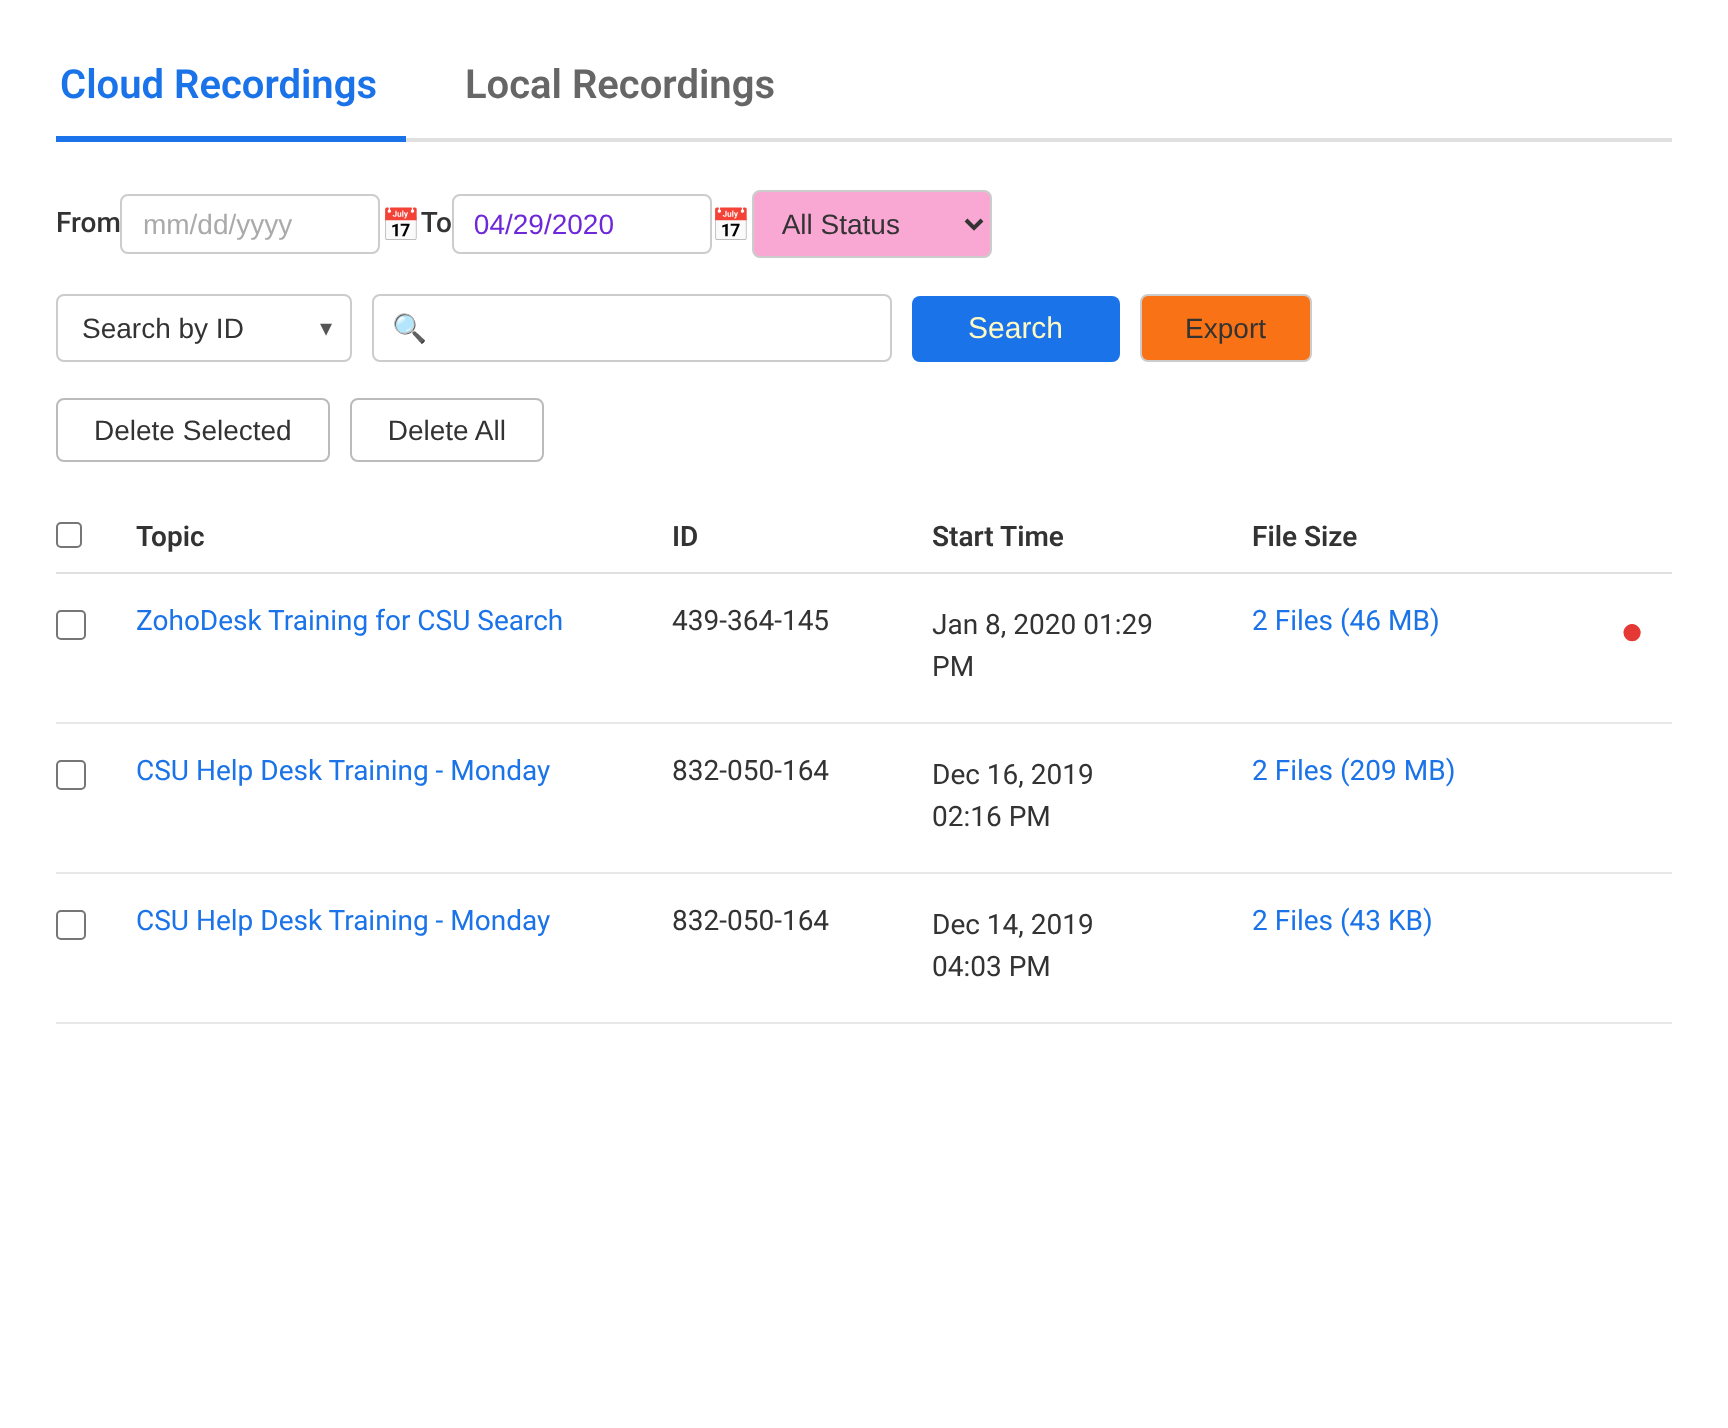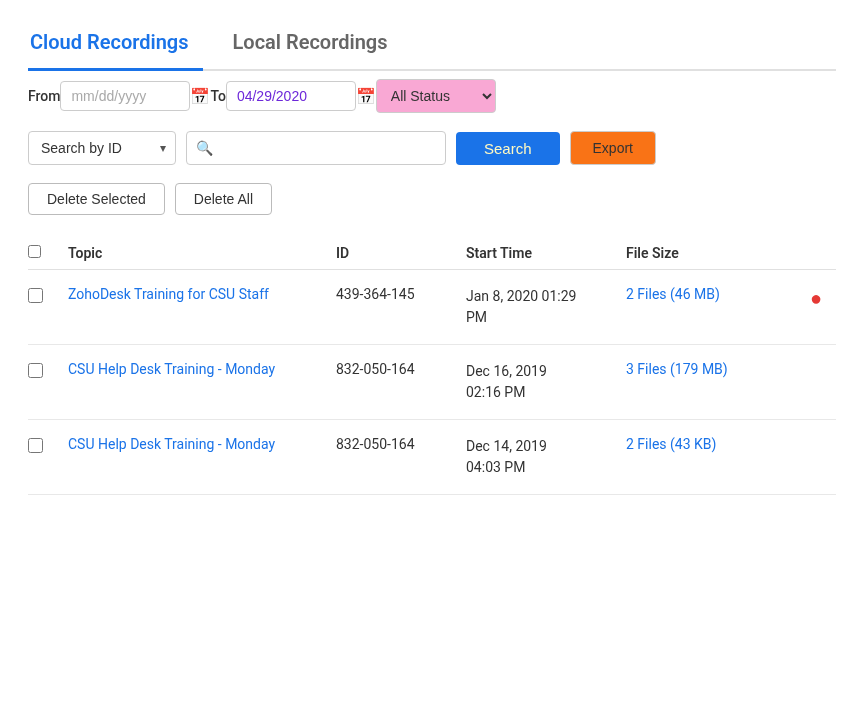--- a/index.html
+++ b/index.html
@@ -12,21 +12,21 @@
       min-height: 714px;
     }
     .container {
       padding: 18px 28px;
     }
     
     .tabs {
       display: flex;
       align-items: flex-end;
       border-bottom: 2px solid #e0e0e0;
-      margin-bottom: 8px;
+      margin-bottom: 24px;
     }
     .tab {
       padding: 12px 14px 14px 2px;
       margin-right: 28px;
       font-size: 20px;
       font-weight: 600;
       cursor: pointer;
       color: #666;
       border-bottom: 3px solid transparent;
       margin-bottom: -2px;
@@ -294,40 +294,40 @@
       <div class="col-header">Start Time</div>
       <div class="col-header">File Size</div>
       <div class="col-header"></div>
     </div>
 
     <div class="table-row">
       <div class="cell-checkbox">
         <input type="checkbox" style="">
       </div>
       <div class="cell-topic">
-        <a href="#">ZohoDesk Training for CSU Staff</a>
+        <a href="#">ZohoDesk Training for CSU Search</a>
       </div>
       <div class="cell-id">439-364-145</div>
       <div class="cell-time">Jan 8, 2020 01:29<br>PM</div>
       <div class="cell-size">2 Files (46 MB)</div>
       <div class="cell-action">
         <span class="action-dot">●</span>
       </div>
     </div>
 
     <div class="table-row">
       <div class="cell-checkbox">
         <input type="checkbox" style="">
       </div>
       <div class="cell-topic">
         <a href="#">CSU Help Desk Training - Monday</a>
       </div>
       <div class="cell-id">832-050-164</div>
       <div class="cell-time">Dec 16, 2019<br>02:16 PM</div>
-      <div class="cell-size">3 Files (179 MB)</div>
+      <div class="cell-size">2 Files (209 MB)</div>
       <div class="cell-action"></div>
     </div>
 
     <div class="table-row">
       <div class="cell-checkbox">
         <input type="checkbox" style="">
       </div>
       <div class="cell-topic">
         <a href="#">CSU Help Desk Training - Monday</a>
       </div>

